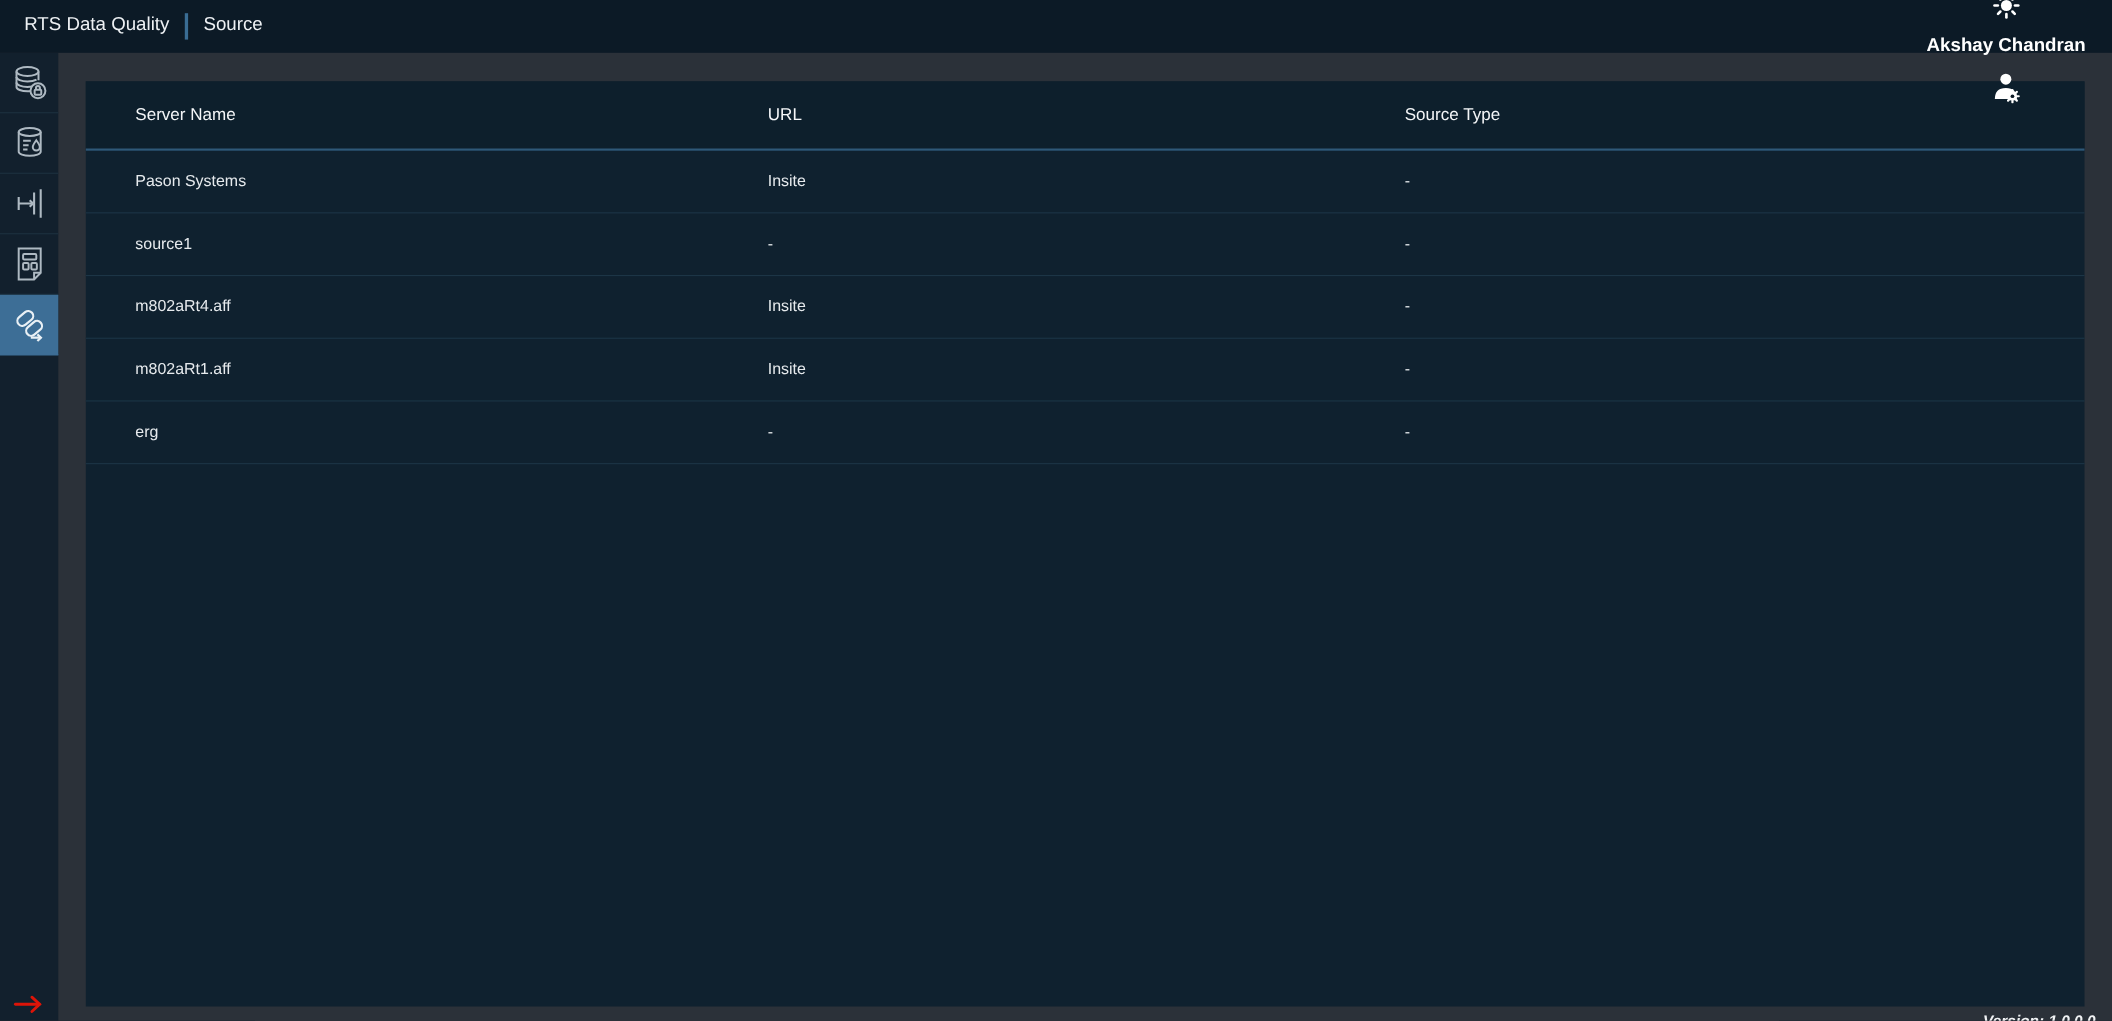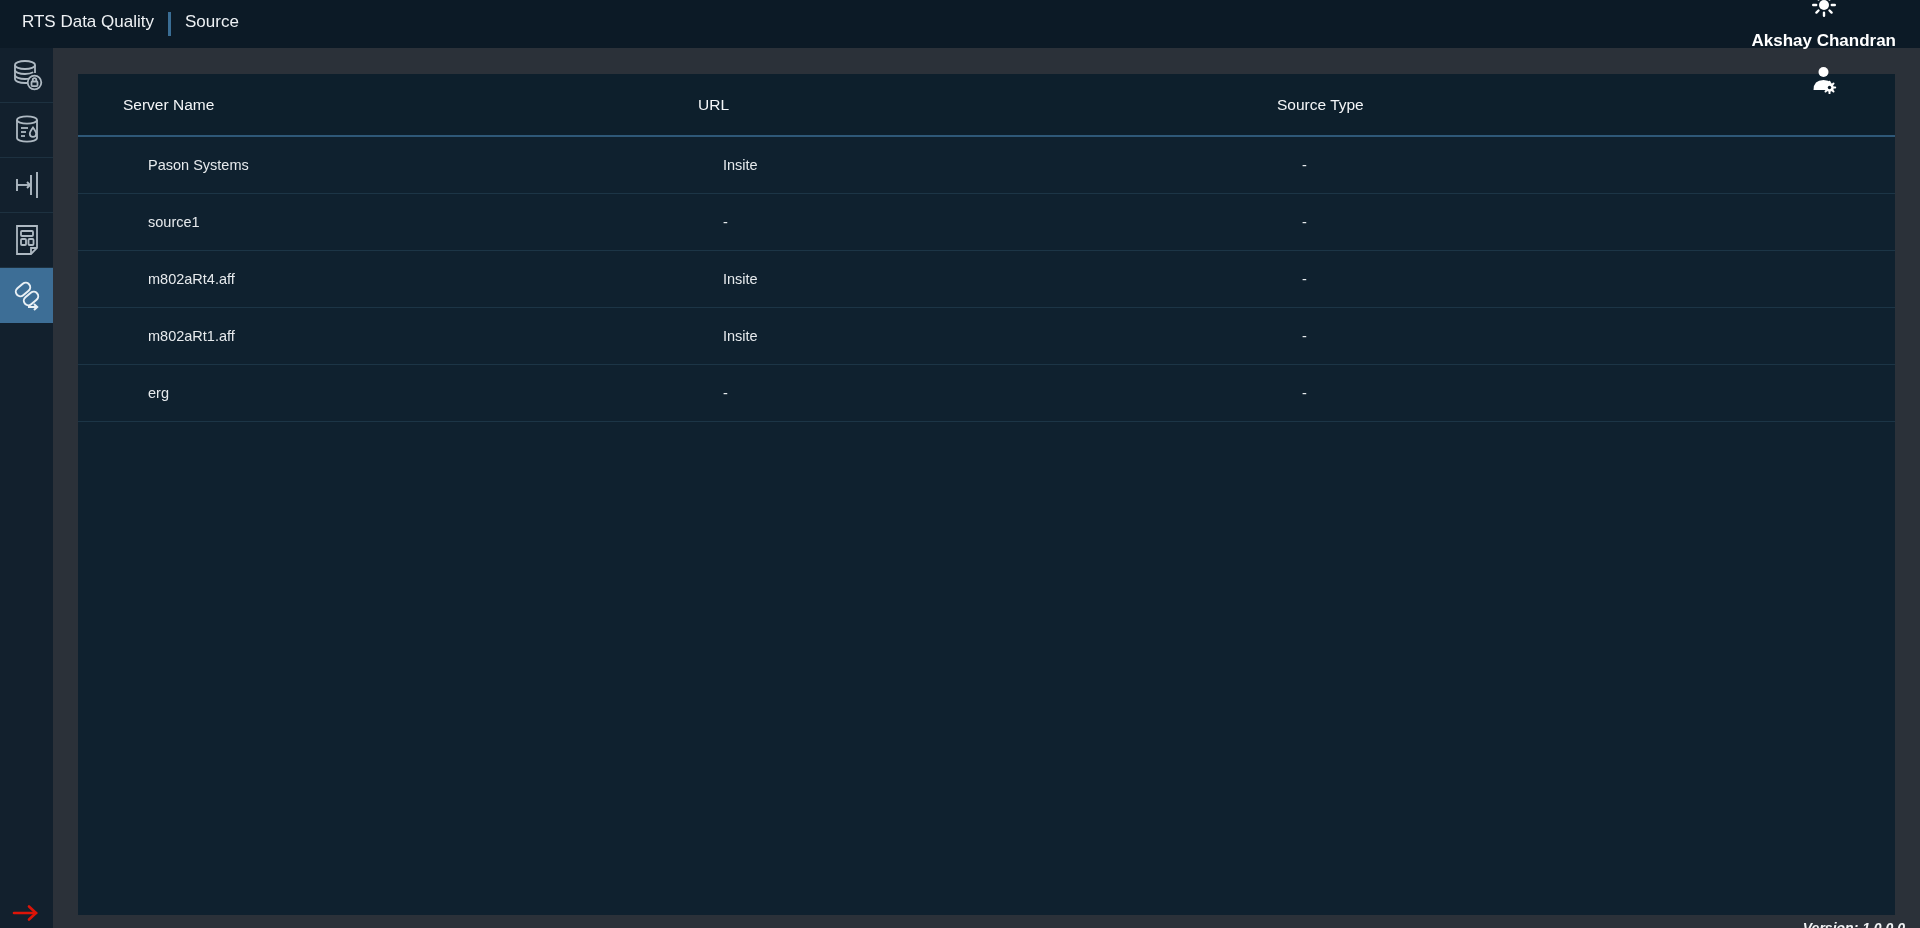--- a/index.html
+++ b/index.html
@@ -54,21 +54,21 @@
   .trow { display:grid; grid-template-columns:575px 579px 1fr; align-items:center; }
   .thead {
     height:63px; background:#0d1f2c; border-bottom:2px solid #2e5878;
   }
   .th {
     padding-left:45px; font-weight:400; font-size:15.5px; color:#f4f6f8;
   }
   .tbody-row {
     height:57px; border-bottom:1px solid #1c3546; cursor:pointer;
   }
-  .td { padding-left:70px; font-size:14.5px; color:#e6eaed; }
+  .td { padding-left:45px; font-size:14.5px; color:#e6eaed; }
 
   
   .version {
     position:absolute; right:15px; bottom:-8px;
     font-size:14px; font-weight:700; font-style:italic; color:#f0f2f4;
   }
 
   svg { display:block; }
 </style>
 </head>

